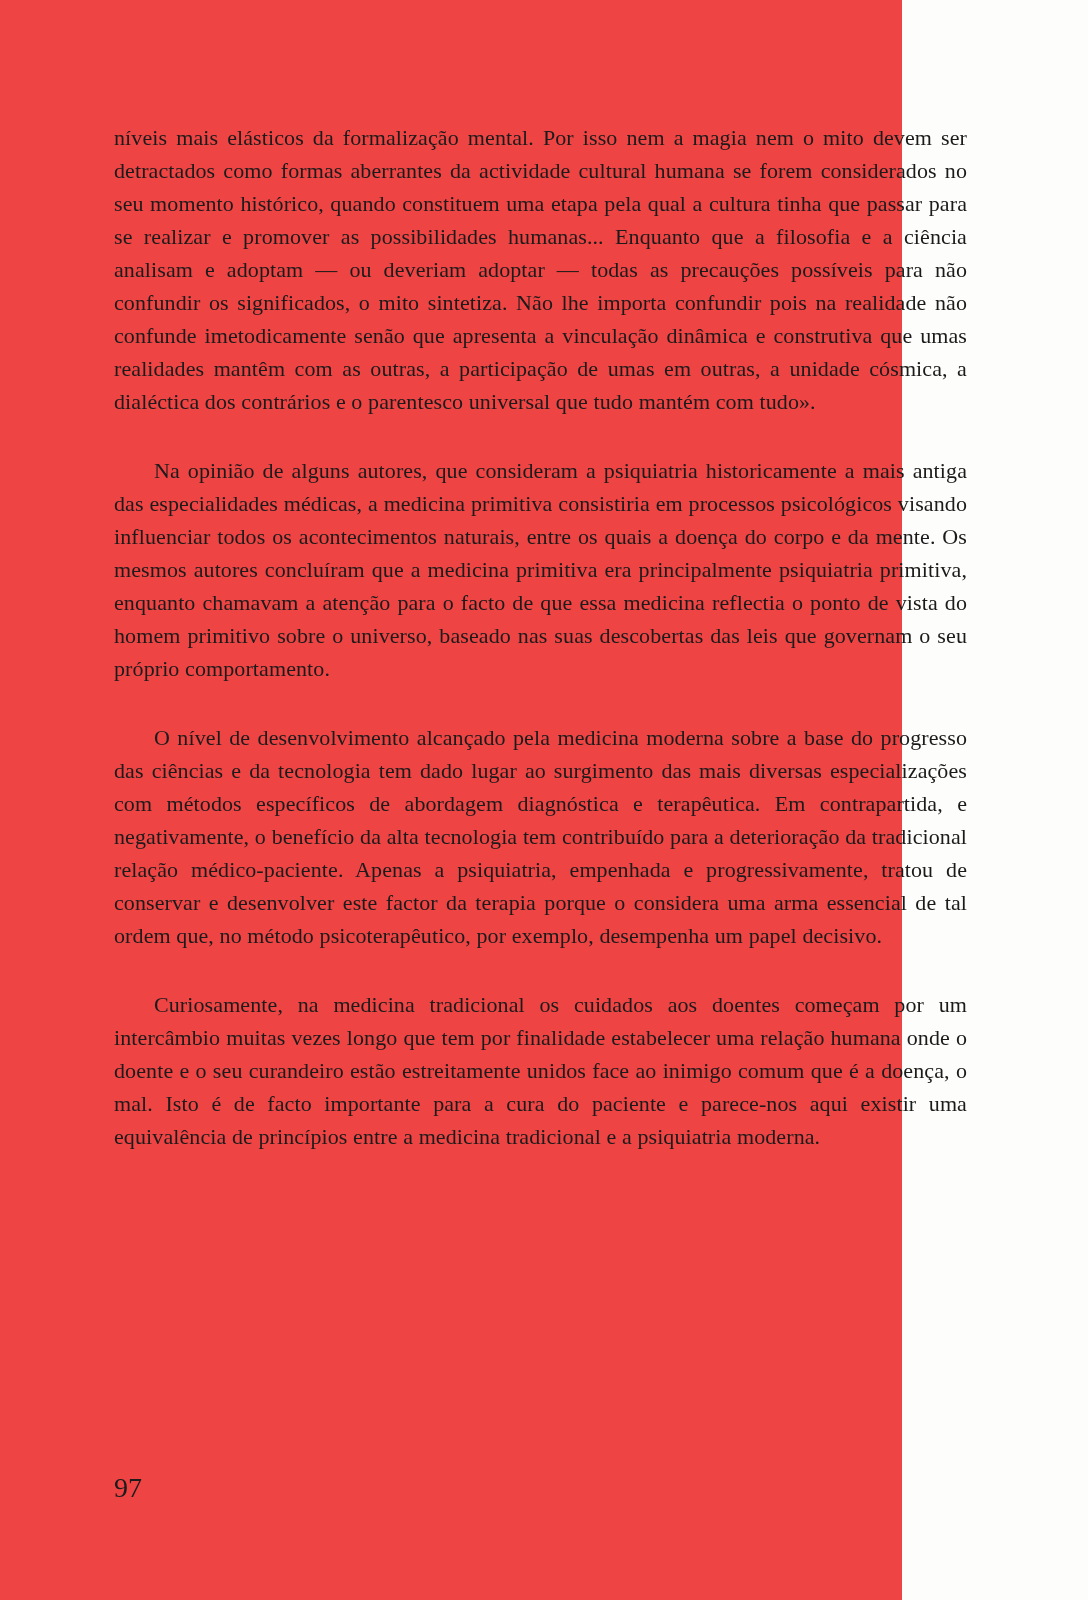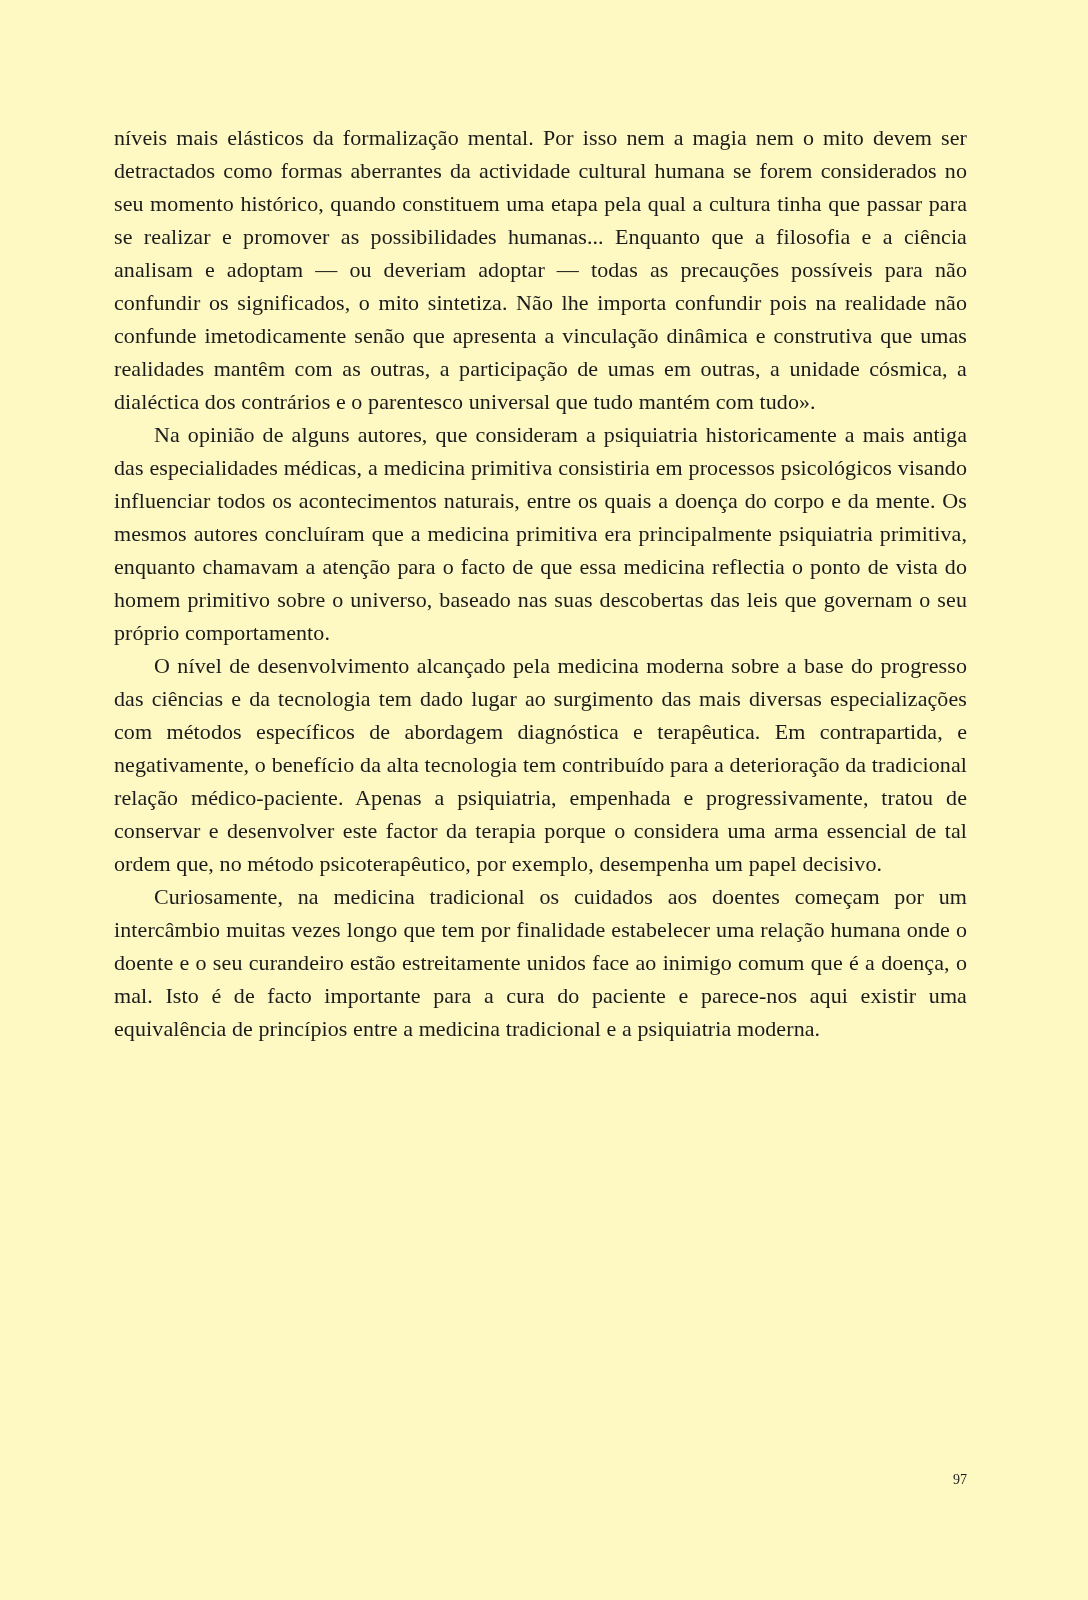--- a/index.html
+++ b/index.html
@@ -9,48 +9,49 @@
   body {
     width: 1088px;
     height: 1600px;
     background: #fdfdfb;
     font-family: "Liberation Serif", "DejaVu Serif", serif;
     color: #1b1b1b;
     overflow: hidden;
   }
   .page {
     position: relative;
-    width: 1088px;
+    width: 902px;
     height: 1600px;
-    background: #fef9c3;
+    background: #ef4444;
   }
   .text-block {
     position: absolute;
     left: 114px;
     top: 121px;
     width: 853px;
     font-size: 22px;
     line-height: 33px;
     text-align: justify;
     letter-spacing: 0.1px;
   }
   .text-block p {
     margin: 0;
     padding: 0;
   }
   .text-block p.indent {
     text-indent: 40px;
+    margin-top: 36px;
   }
   .page-number {
     position: absolute;
     left: 114px;
     width: 853px;
     top: 1472px;
-    text-align: right;
-    font-size: 14px;
+    text-align: left;
+    font-size: 28px;
     color: #1b1b1b;
   }
 </style>
 </head>
 <body>
 
 <div class="page">
   <div class="text-block">
     <p class="no-indent">níveis mais elásticos da formalização mental. Por isso nem a magia nem o mito devem ser detractados como formas aberrantes da actividade cultural humana se forem considerados no seu momento histórico, quando constituem uma etapa pela qual a cultura tinha que passar para se realizar e promover as possibilidades humanas... Enquanto que a filosofia e a ciência analisam e adoptam — ou deveriam adoptar — todas as precauções possíveis para não confundir os significados, o mito sintetiza. Não lhe importa confundir pois na realidade não confunde imetodicamente senão que apresenta a vinculação dinâmica e construtiva que umas realidades mantêm com as outras, a participação de umas em outras, a unidade cósmica, a dialéctica dos contrários e o parentesco universal que tudo mantém com tudo».</p>
     <p class="indent">Na opinião de alguns autores, que consideram a psiquiatria historicamente a mais antiga das especialidades médicas, a medicina primitiva consistiria em processos psicológicos visando influenciar todos os acontecimentos naturais, entre os quais a doença do corpo e da mente. Os mesmos autores concluíram que a medicina primitiva era principalmente psiquiatria primitiva, enquanto chamavam a atenção para o facto de que essa medicina reflectia o ponto de vista do homem primitivo sobre o universo, baseado nas suas descobertas das leis que governam o seu próprio comportamento.</p>

